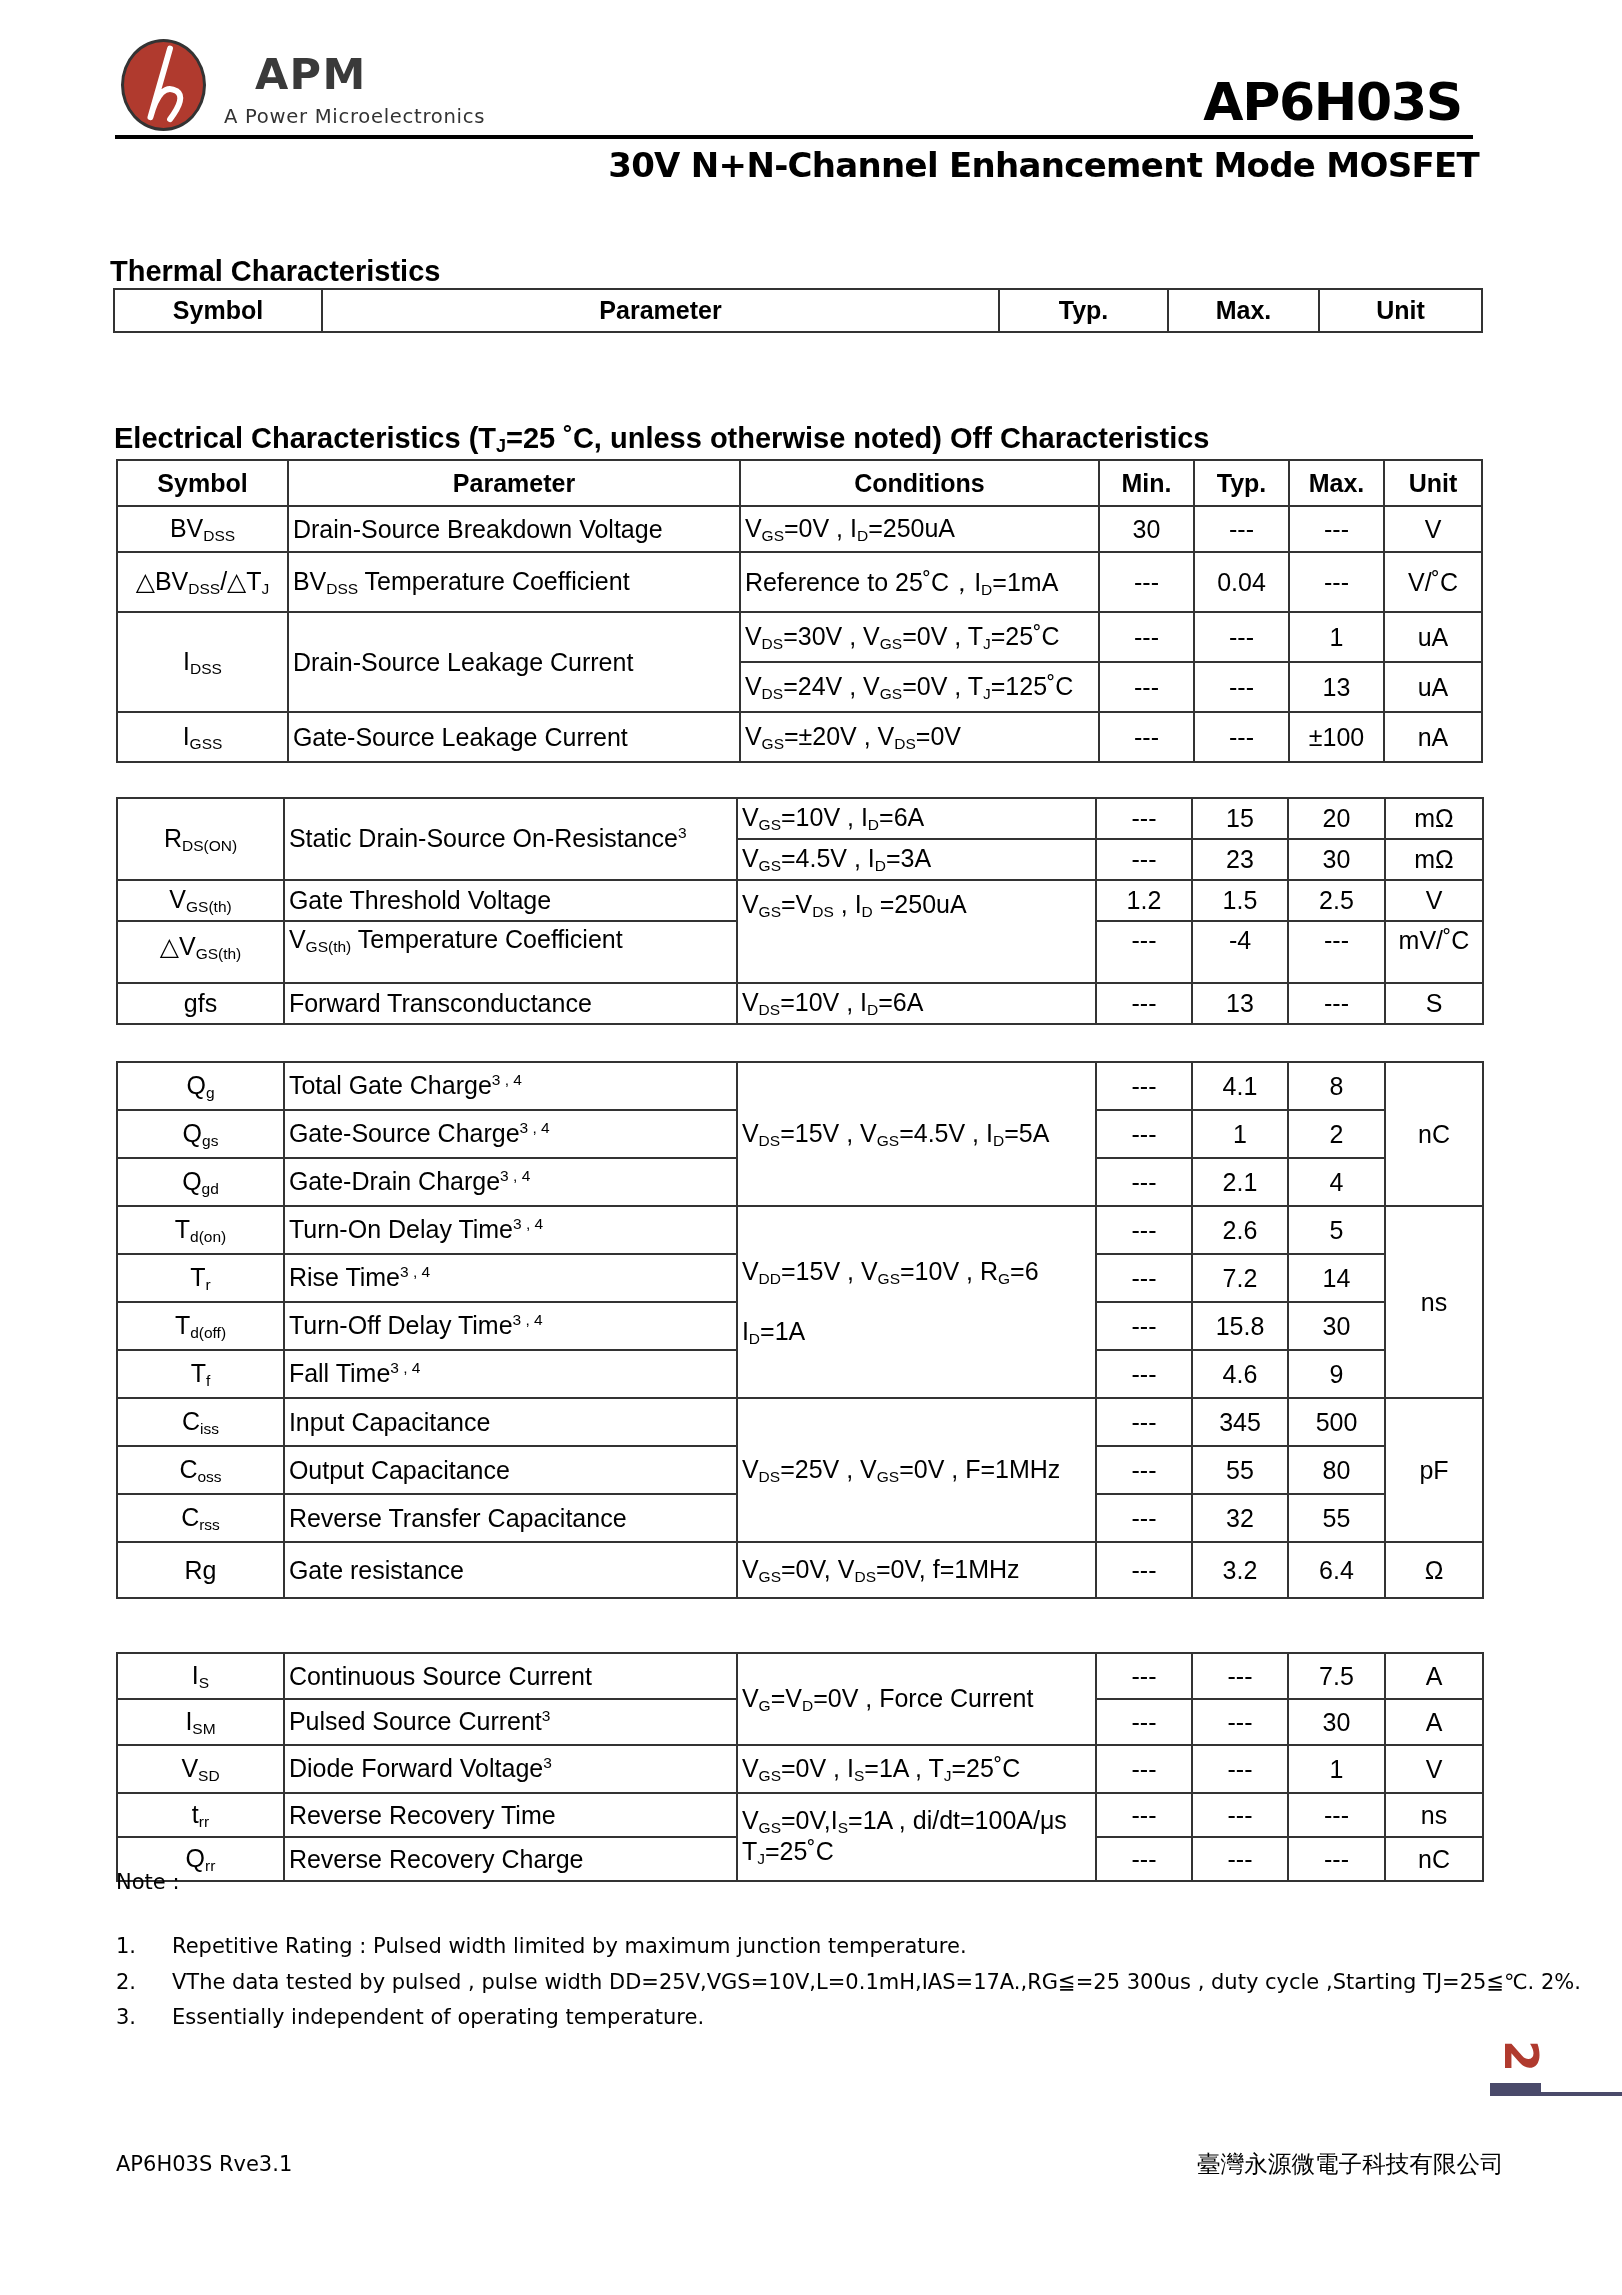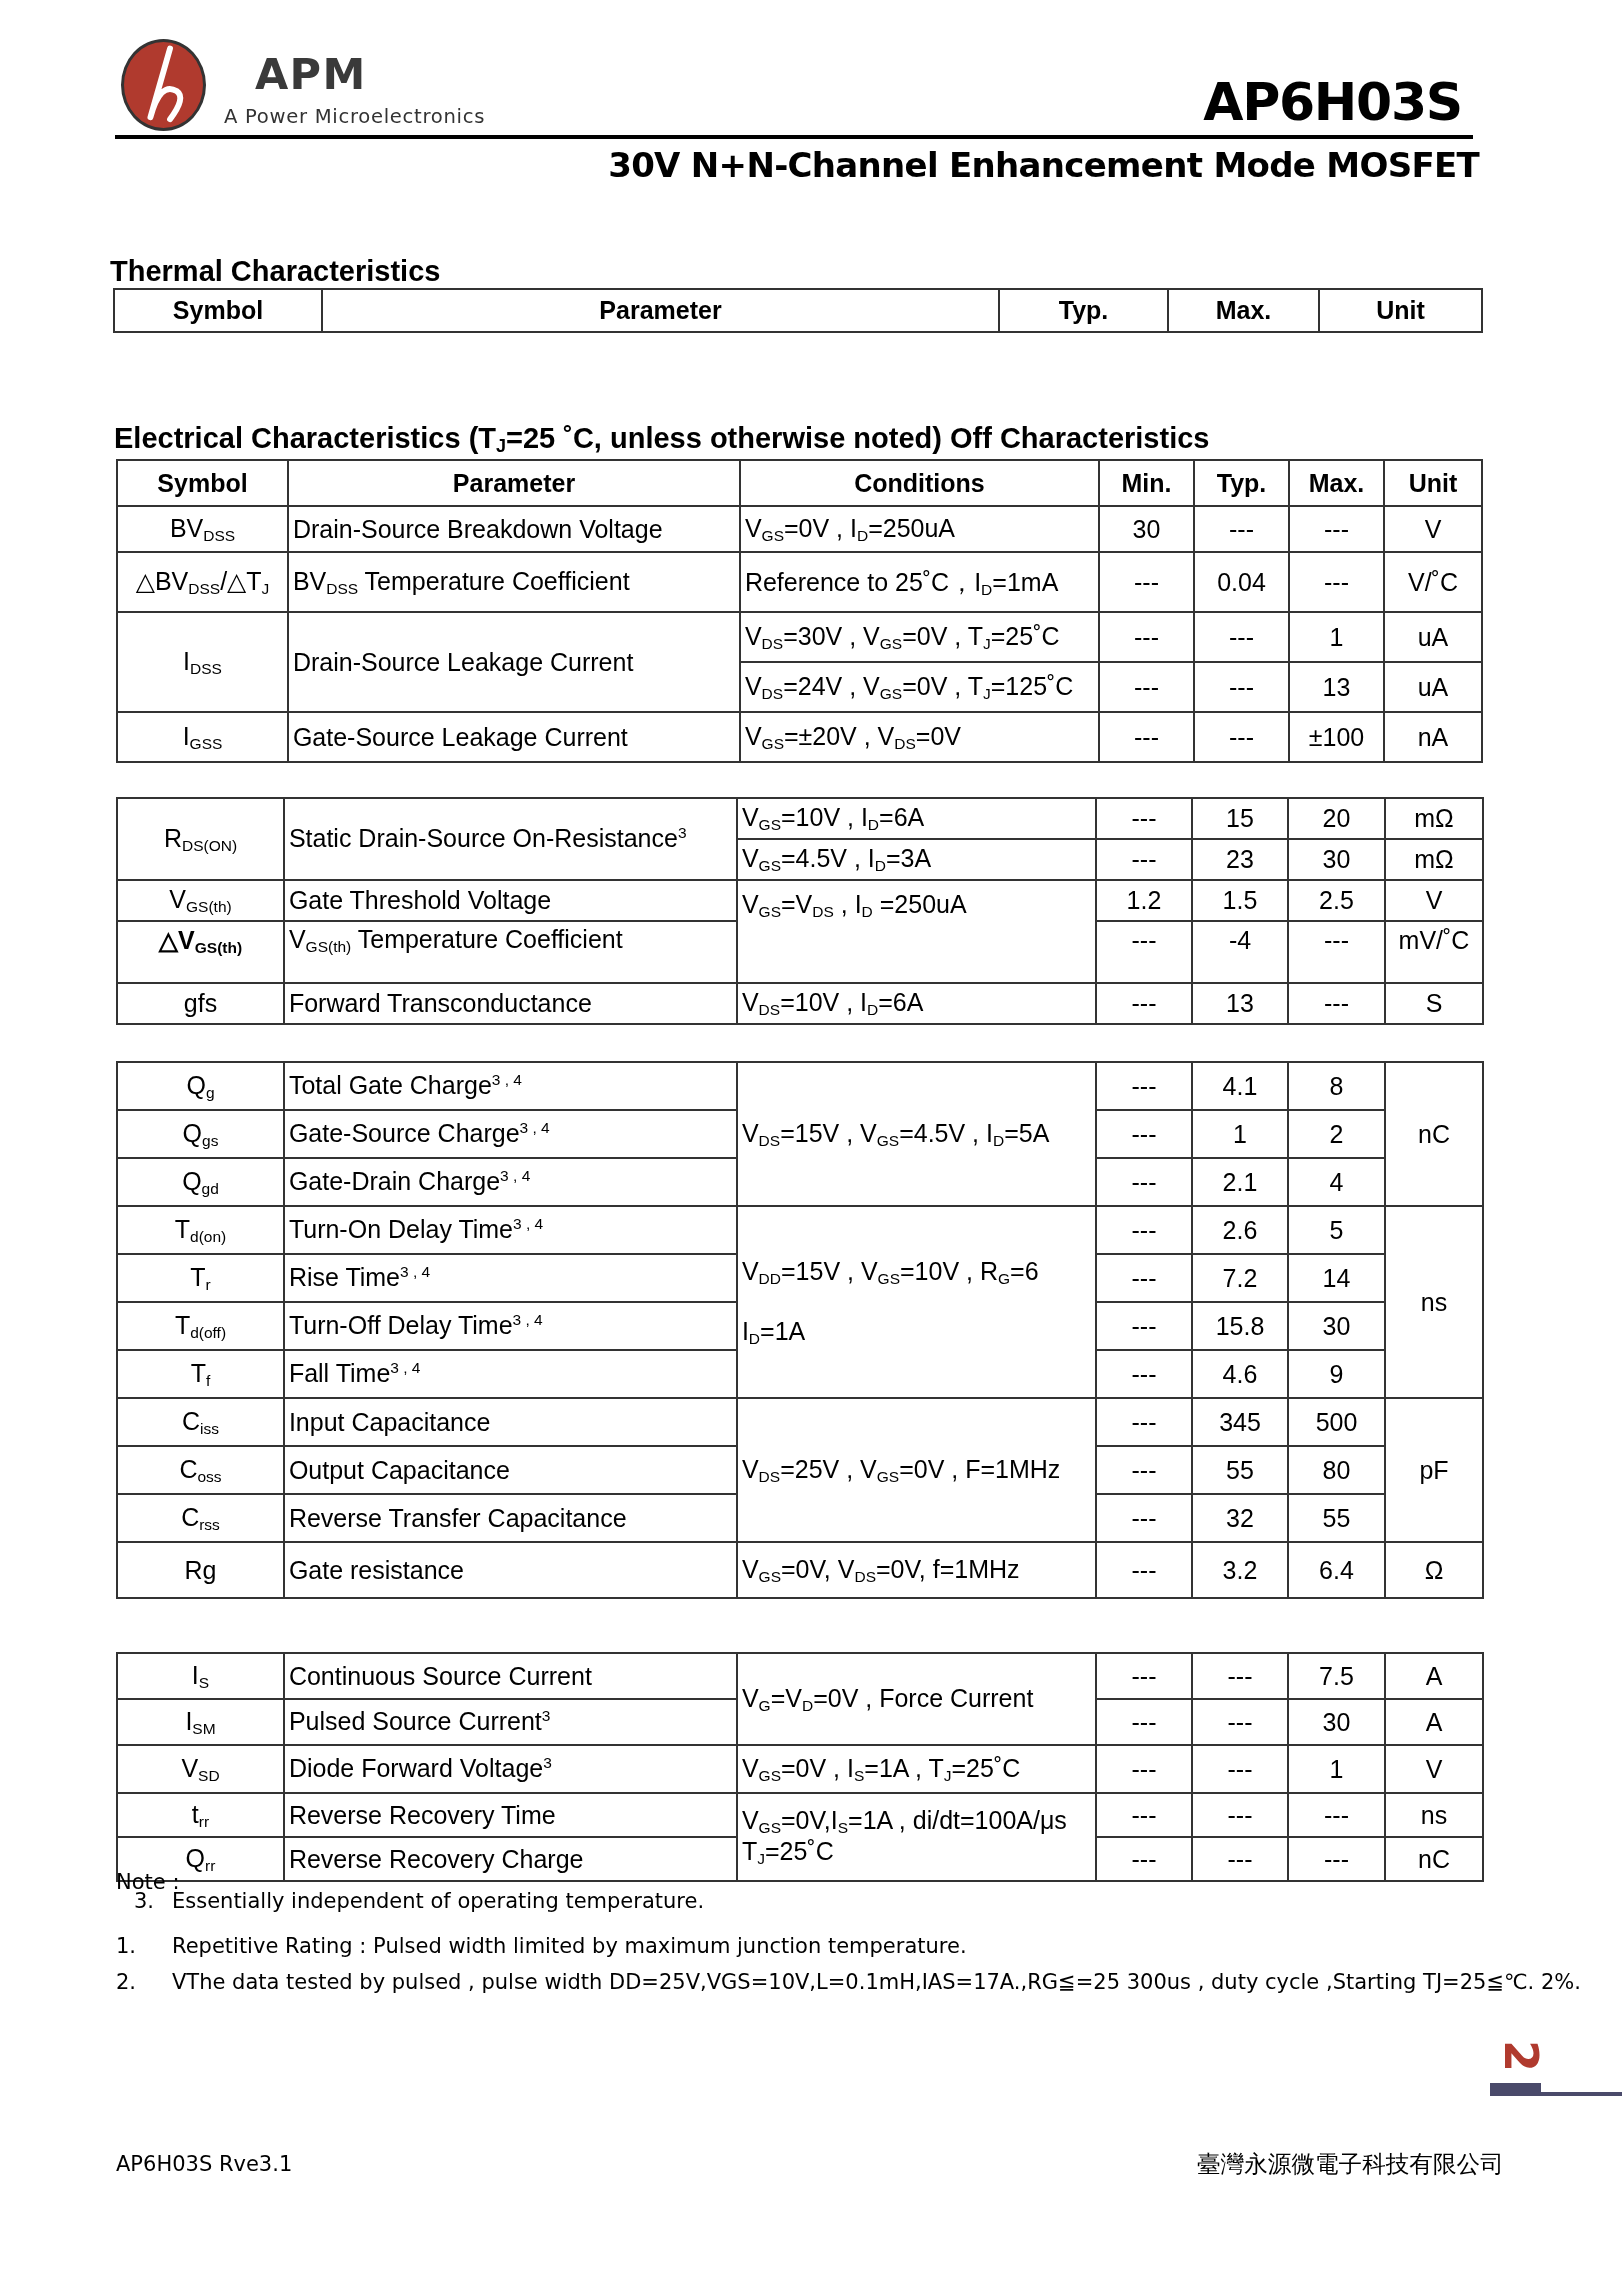--- a/index.html
+++ b/index.html
@@ -175,21 +175,21 @@
   <tr style="height:41px">
     <td class="c">V<sub>GS(th)</sub></td>
     <td class="l">Gate Threshold Voltage</td>
     <td class="l" rowspan="2" style="vertical-align:top; padding-top:9.2px;">V<sub>GS</sub>=V<sub>DS</sub> , I<sub>D</sub> =250uA</td>
     <td class="c">1.2</td>
     <td class="c">1.5</td>
     <td class="c">2.5</td>
     <td class="c">V</td>
   </tr>
   <tr style="height:62px">
-    <td class="c" style="vertical-align:top; padding-top:4px;font-weight:bold;">△V<sub>GS(th)</sub></td>
+    <td class="c" style="vertical-align:top; padding-top:10px;">△V<sub>GS(th)</sub></td>
     <td class="l" style="vertical-align:top; padding-top:2.6px;">V<sub>GS(th)</sub> Temperature Coefficient</td>
     <td class="c" style="vertical-align:top; padding-top:3.9px;">---</td>
     <td class="c" style="vertical-align:top; padding-top:3.9px;">-4</td>
     <td class="c" style="vertical-align:top; padding-top:3.9px;">---</td>
     <td class="c" style="vertical-align:top; padding-top:3.9px;">mV/˚C</td>
   </tr>
   <tr style="height:41px">
     <td class="c">gfs</td>
     <td class="l">Forward Transconductance</td>
     <td class="l">V<sub>DS</sub>=10V , I<sub>D</sub>=6A</td>
@@ -360,21 +360,21 @@
 </tbody>
   </table>
 
 <div class="abs notes">Note :</div>
 <div class="note-item" style="top:1914px;">
   <span class="note-num">1.</span><span>Repetitive Rating : Pulsed width limited by maximum junction temperature.</span>
 </div>
 <div class="note-item" style="top:1950px;">
   <span class="note-num">2.</span><span>VThe data tested by pulsed , pulse width DD=25V,VGS=10V,L=0.1mH,IAS=17A.,RG≦=25 300us , duty cycle ,Starting TJ=25≦℃. 2%.</span>
 </div>
-<div class="note-item" style="top:1869px;text-align:center;">
+<div class="note-item" style="top:1985px;">
   <span class="note-num">3.</span><span>Essentially independent of operating temperature.</span>
 </div>
 
 <div class="abs page-num">2</div>
 <div class="abs page-bar1"></div>
 <div class="abs page-bar2"></div>
 
 <div class="abs footer-left">AP6H03S Rve3.1</div>
 <div class="abs footer-right">臺灣永源微電子科技有限公司</div>
 

